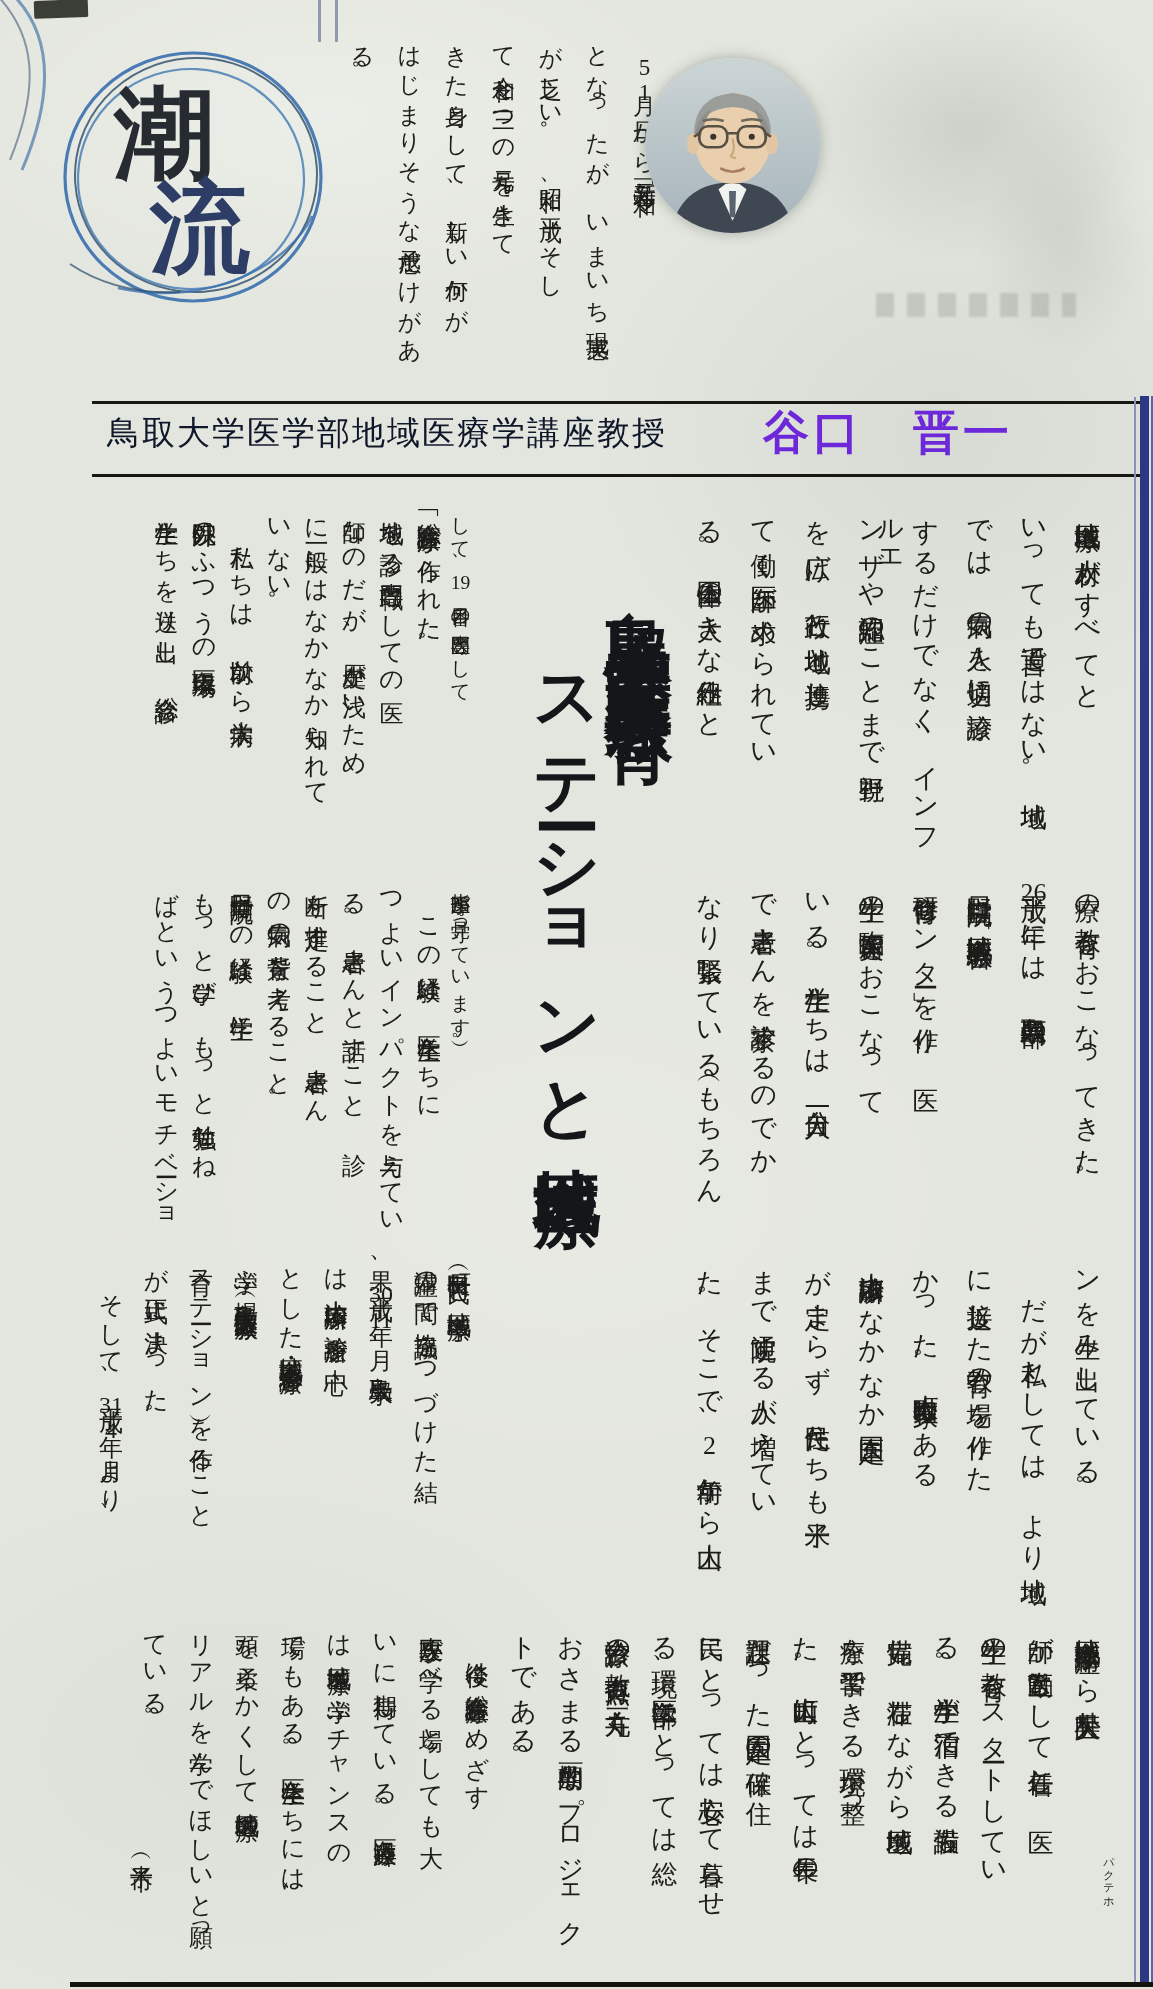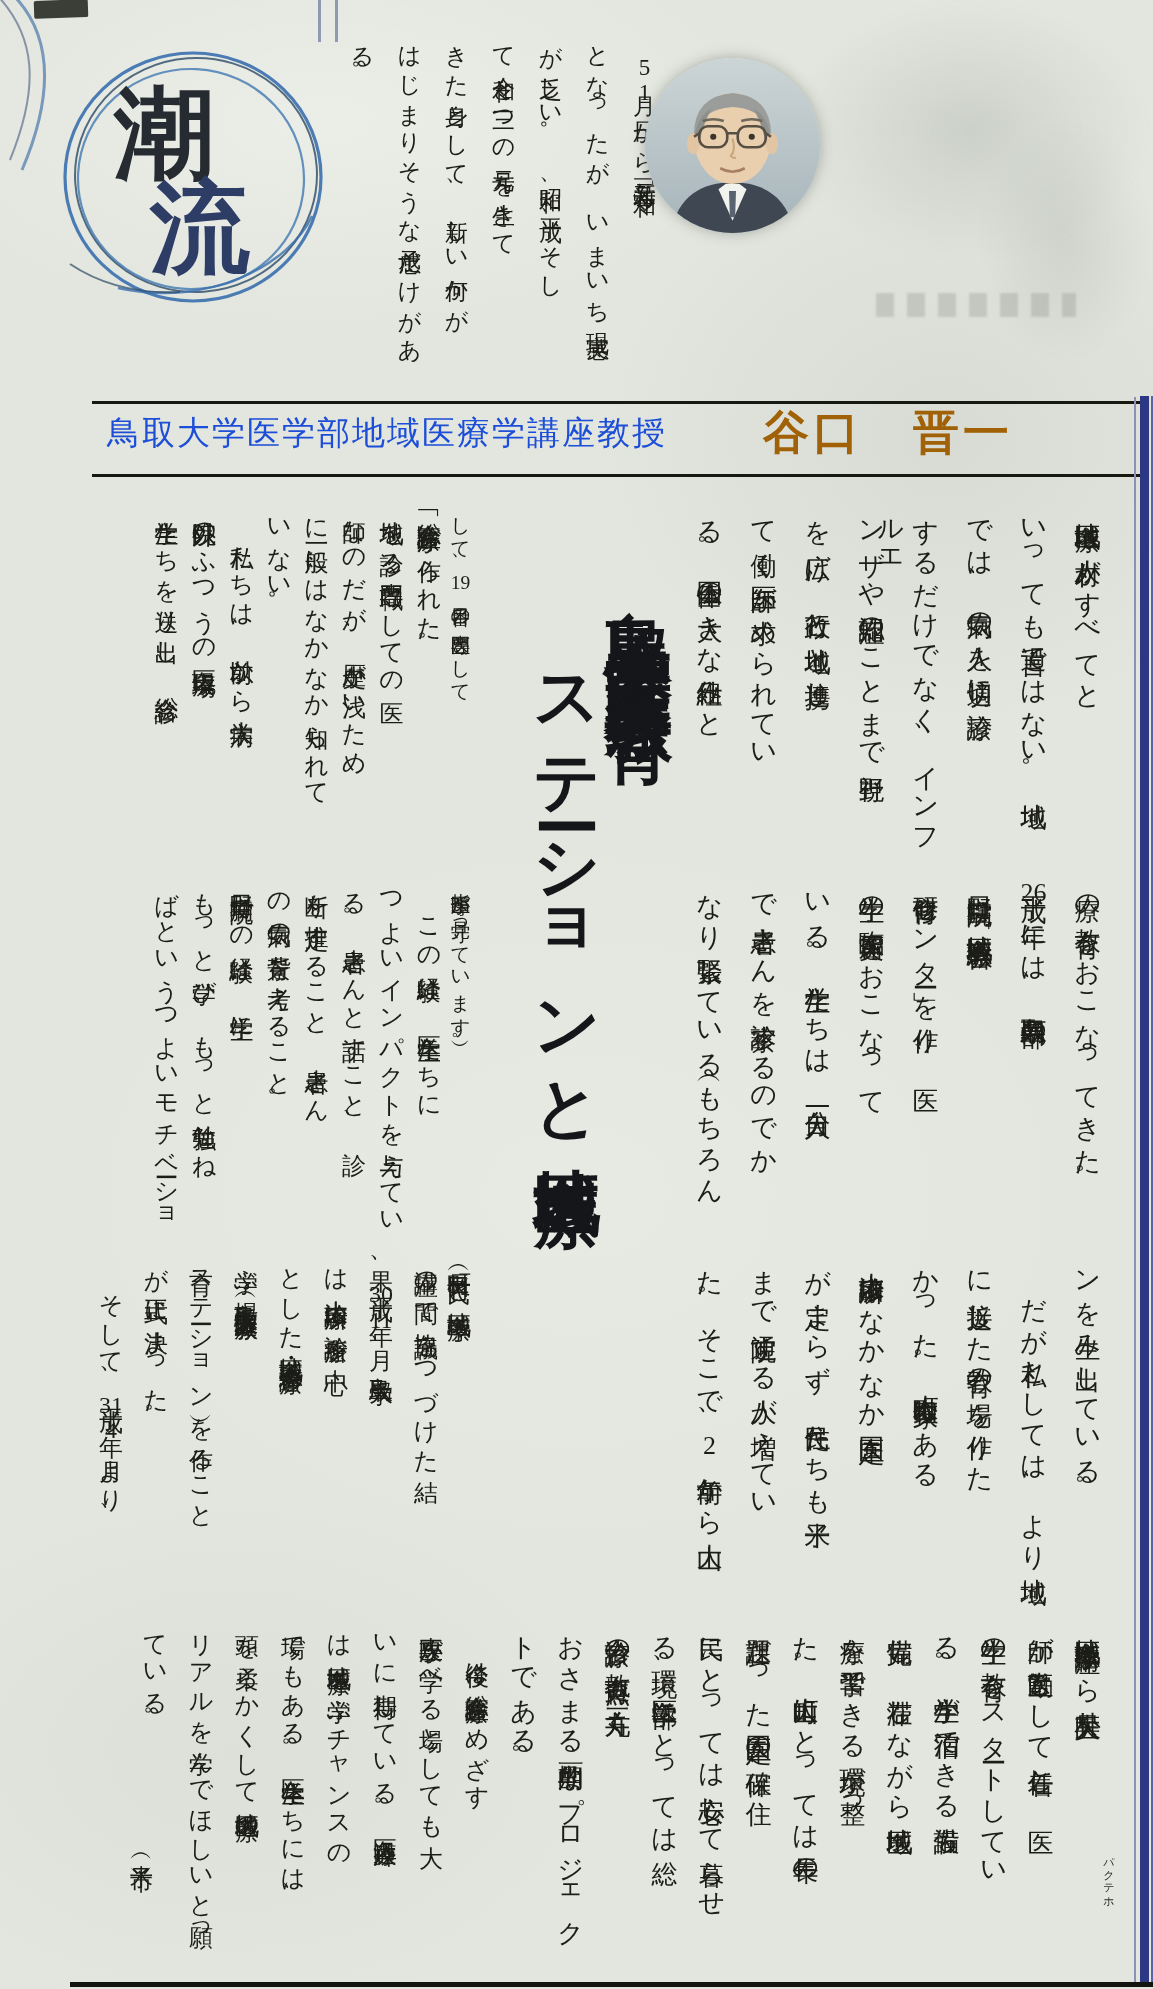--- a/index.html
+++ b/index.html
@@ -24,23 +24,23 @@
   .rule{position:absolute;background:#17180f;}
   
   #intro{right:493px;top:30px;height:368px;--pitch:47px;font-size:23px;letter-spacing:2.5px;}
   
   .hl{position:absolute;writing-mode:vertical-rl;font-weight:bold;color:#15161a;
       font-family:"Liberation Serif","DejaVu Serif",serif;}
   #hl1{left:594px;top:556px;font-size:68px;letter-spacing:11px;}
   #hl2{left:522px;top:634px;font-size:66px;letter-spacing:4px;}
   
   #byline-title{position:absolute;left:107px;top:411px;font-size:33px;letter-spacing:2px;
-      font-family:Liberation Serif, serif;color:#1d4ed8;}
+      font-family:Liberation Serif, serif;color:#0f172a;}
   #byline-name{position:absolute;left:763px;top:402px;font-size:46px;font-weight:bold;
-      letter-spacing:4px;color:#a16207;}
+      letter-spacing:4px;color:#6d28d9;}
   
   #b1r{right:48px;top:502px;height:364px;--pitch:54px;font-size:26px;letter-spacing:1.5px;}
   #b1l{right:708px;top:502px;height:364px;--pitch:37.5px;font-size:24px;letter-spacing:1.5px;}
   #b2r{right:48px;top:876px;height:372px;--pitch:54px;font-size:26px;letter-spacing:1.5px;}
   #b2l{right:708px;top:876px;height:372px;--pitch:37.5px;font-size:24px;letter-spacing:1.5px;}
   #b3r{right:48px;top:1252px;height:362px;--pitch:54px;font-size:26px;letter-spacing:1.5px;}
   #b3l{right:711px;top:1252px;height:362px;--pitch:45px;font-size:24px;letter-spacing:1.5px;}
   #b4r{right:48px;top:1618px;height:370px;--pitch:47px;font-size:26px;letter-spacing:1.5px;}
   #b4l{right:660px;top:1618px;height:370px;--pitch:46px;font-size:24px;letter-spacing:1.5px;}
   .note{position:absolute;writing-mode:vertical-rl;text-orientation:mixed;color:var(--ink);}

